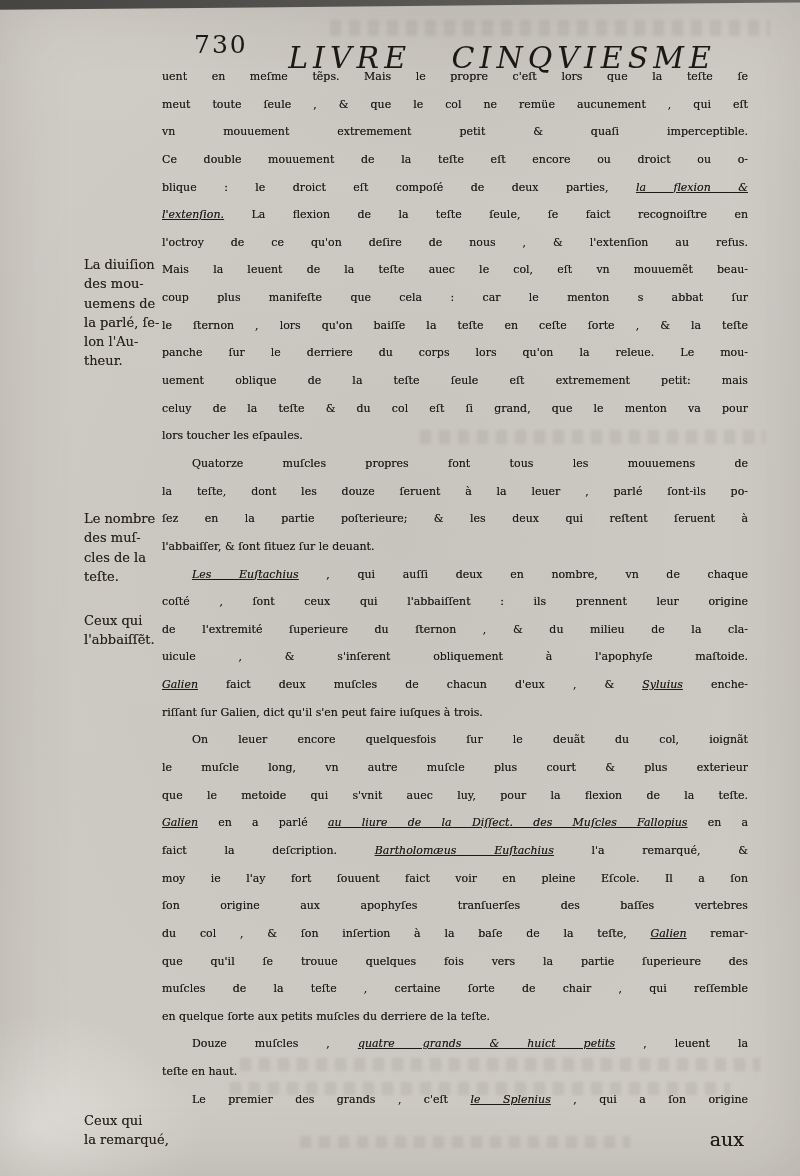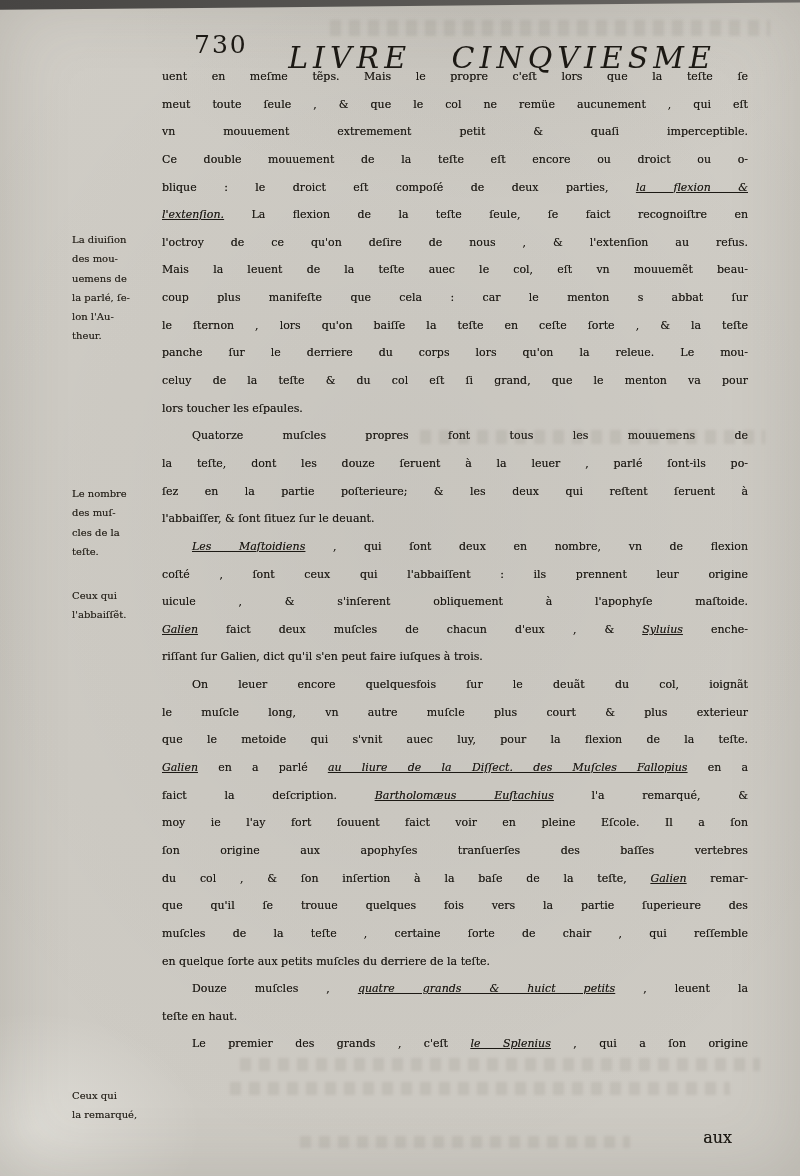--- a/index.html
+++ b/index.html
@@ -25,38 +25,39 @@
     position:absolute;left:162px;top:30px;
     font-size:25px;letter-spacing:2px;margin-left:32px;
   }
   .running-title{
     position:absolute;left:236px;top:24px;width:500px;margin:16px;
     font-size:30px;font-weight:normal;font-style:italic;
     letter-spacing:5px;word-spacing:26px;text-align:center;
     white-space:nowrap;
   }
   .margin-note{
-    position:absolute;left:72px;width:92px;
-    font-size:10px;line-height:19.3px;color:#27231c;
+    position:absolute;left:84px;width:92px;
+    font-size:13px;line-height:19.3px;color:#27231c;
     text-shadow:0 0 .5px rgba(40,33,24,.55);
+    margin-top:25px;
   }
   .body-col{
     position:absolute;left:162px;top:63px;width:586px;
     font-size:11px;line-height:27.65px;
     text-shadow:0 0 .5px rgba(30,25,18,.6);
   }
   .line{
     height:27.65px;white-space:nowrap;
     text-align:justify;text-align-last:justify;
   }
   .line.flush{text-align-last:left;}
   .line.indent{padding-left:30px;}
   .it{font-style:italic;text-decoration:underline;}
   .catchword{
-    position:absolute;right:68px;top:1128px;font-size:16px;
+    position:absolute;right:56px;top:1128px;font-size:19px;
     text-shadow:0 0 .5px rgba(30,25,18,.6);
   }
   .ghost{
     position:absolute;filter:blur(1.6px);opacity:.55;
     background:repeating-linear-gradient(90deg,
       rgba(108,102,90,.22) 0 11px, rgba(108,102,90,0) 11px 19px);
   }
 </style>
 </head>
 <body>
@@ -97,28 +98,30 @@
       <div class="line"><span>meut toute ſeule , &amp; que le col ne remüe aucunement , qui eſt</span></div>
       <div class="line"><span>vn mouuement extremement petit &amp; quaſi imperceptible.</span></div>
       <div class="line"><span>Ce double mouuement de la teſte eſt encore ou droict ou o-</span></div>
       <div class="line"><span>blique : le droict eſt compoſé de deux parties, </span><span class="it">la flexion &amp;</span></div>
       <div class="line"><span class="it">l'extenſion.</span><span> La flexion de la teſte ſeule, ſe faict recognoiſtre en</span></div>
       <div class="line"><span>l'octroy de ce qu'on deſire de nous , &amp; l'extenſion au refus.</span></div>
       <div class="line"><span>Mais la leuent de la teſte auec le col, eſt vn mouuemẽt beau-</span></div>
       <div class="line"><span>coup plus manifeſte que cela : car le menton s abbat ſur</span></div>
       <div class="line"><span>le ſternon , lors qu'on baiſſe la teſte en ceſte ſorte , &amp; la teſte</span></div>
       <div class="line"><span>panche ſur le derriere du corps lors qu'on la releue. Le mou-</span></div>
+      <div class="line"><span>uement oblique de la teſte ſeule eſt extremement petit: mais</span></div>
       <div class="line"><span>celuy de la teſte &amp; du col eſt ſi grand, que le menton va pour</span></div>
       <div class="line flush"><span>lors toucher les eſpaules.</span></div>
       <div class="line indent"><span>Quatorze muſcles propres font tous les mouuemens de</span></div>
       <div class="line"><span>la teſte, dont les douze ſeruent à la leuer , parlé ſont-ils po-</span></div>
       <div class="line"><span>ſez en la partie poſterieure; &amp; les deux qui reſtent ſeruent à</span></div>
       <div class="line flush"><span>l'abbaiſſer, &amp; ſont ſituez ſur le deuant.</span></div>
-      <div class="line indent"><span class="it">Les Maſtoidiens</span><span> , qui ſont deux en nombre, vn de flexion</span></div>
+      <div class="line indent"><span class="it">Les Euſtachius</span><span> , qui auſſi deux en nombre, vn de chaque</span></div>
       <div class="line"><span>coſté , ſont ceux qui l'abbaiſſent : ils prennent leur origine</span></div>
+      <div class="line"><span>de l'extremité ſuperieure du ſternon , &amp; du milieu de la cla-</span></div>
       <div class="line"><span>uicule , &amp; s'inſerent obliquement à l'apophyſe maſtoide.</span></div>
       <div class="line"><span class="it">Galien</span><span> faict deux muſcles de chacun d'eux , &amp; </span><span class="it">Syluius</span><span> enche-</span></div>
       <div class="line flush"><span>riſſant ſur Galien, dict qu'il s'en peut faire iuſques à trois.</span></div>
       <div class="line indent"><span>On leuer encore quelquesfois ſur le deuãt du col, ioignãt</span></div>
       <div class="line"><span>le muſcle long, vn autre muſcle plus court &amp; plus exterieur</span></div>
       <div class="line"><span>que le metoide qui s'vnit auec luy, pour la flexion de la teſte.</span></div>
       <div class="line"><span class="it">Galien</span><span> en a parlé </span><span class="it">au liure de la Diſſect. des Muſcles Fallopius</span><span> en a</span></div>
       <div class="line"><span>faict la deſcription. </span><span class="it">Bartholomæus Euſtachius</span><span> l'a remarqué, &amp;</span></div>
       <div class="line"><span>moy ie l'ay fort ſouuent faict voir en pleine Eſcole. Il a ſon</span></div>
       <div class="line"><span>ſon origine aux apophyſes tranſuerſes des baſſes vertebres</span></div>

